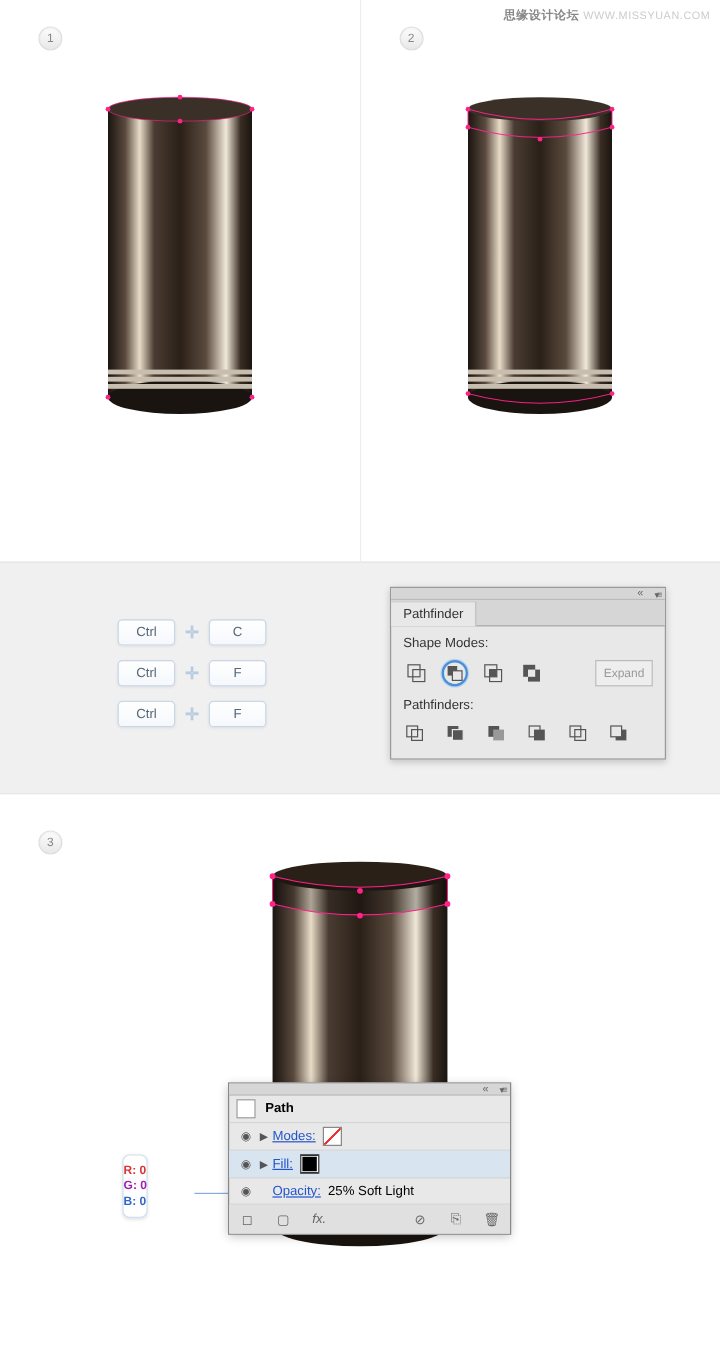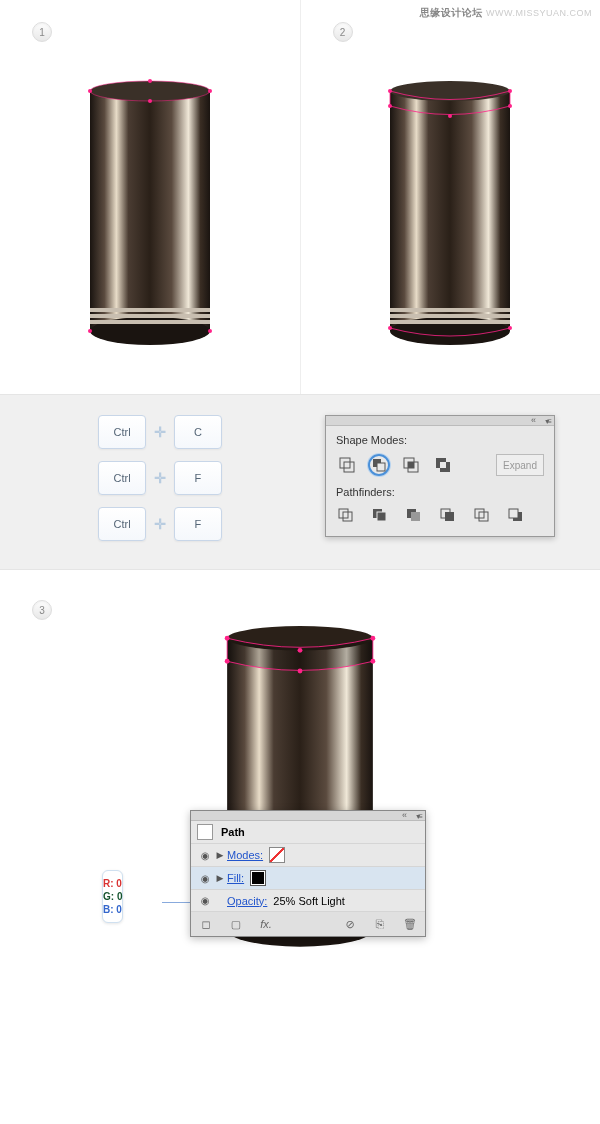--- a/index.html
+++ b/index.html
@@ -1,33 +1,33 @@
 <!DOCTYPE html>
 <html><head>
 <meta charset="utf-8">
 <style>
 * { box-sizing: border-box; margin: 0; padding: 0; }
 body { width: 600px; height: 1124px; font-family: Tahoma, Arial, sans-serif; font-size: 11px; background: #f5f5f5; }
 
 .section-top { display: flex; background: #fff; }
-.half { flex: 1; height: 394px; position: relative; border-right: 1px solid #eee; padding: 16px; }
+.half { flex: 1; height: 468px; position: relative; border-right: 1px solid #eee; padding: 16px; }
 .half:last-child { border-right: none; }
 
 .step-badge { position: absolute; top: 22px; left: 32px; width: 20px; height: 20px; border-radius: 50%; background: linear-gradient(#fdfdfd,#e8e8e8); border: 1px solid #ddd; display: flex; align-items: center; justify-content: center; font-size: 10px; color: #888; box-shadow: inset 0 1px 2px rgba(0,0,0,.05); }
 
 .cylinder { position: absolute; left: 50%; transform: translateX(-50%); top: 76px; }
 
 .watermark { position: absolute; top: 6px; right: 8px; font-size: 10px; color: #aaa; letter-spacing: 0.5px; }
 .watermark .cn { color: #888; font-weight: bold; }
 .watermark .url { color: #ccc; font-size: 9px; }
 
 .section-mid { display: flex; background: #f0f0f0; padding: 20px 0 28px; border-top: 1px solid #e5e5e5; border-bottom: 1px solid #e5e5e5; }
 .shortcuts { flex: 1; display: flex; flex-direction: column; gap: 12px; align-items: center; justify-content: center; padding-left: 20px; }
 .shortcut-row { display: flex; align-items: center; gap: 8px; }
-.keycap { min-width: 48px; height: 34px; padding: 0 12px; background: linear-gradient(#fff,#f5f8fc); border: 1px solid #c8d6e8; border-radius: 4px; display: inline-flex; align-items: center; justify-content: center; font-size: 11px; color: #556677; box-shadow: 0 1px 0 rgba(255,255,255,.8) inset, 0 1px 2px rgba(0,0,0,.05); }
+.keycap { min-width: 48px; height: 22px; padding: 0 12px; background: linear-gradient(#fff,#f5f8fc); border: 1px solid #c8d6e8; border-radius: 4px; display: inline-flex; align-items: center; justify-content: center; font-size: 11px; color: #556677; box-shadow: 0 1px 0 rgba(255,255,255,.8) inset, 0 1px 2px rgba(0,0,0,.05); }
 .plus { color: #b8cce0; font-size: 14px; font-weight: bold; }
 
 .panel-wrap { flex: 1; display: flex; align-items: flex-start; justify-content: center; padding-right: 20px; position: relative; }
 .ai-panel { width: 230px; background: #e8e8e8; border: 1px solid #999; box-shadow: 0 2px 6px rgba(0,0,0,.2); font-size: 11px; color: #333; }
 .panel-top { height: 10px; background: #d6d6d6; border-bottom: 1px solid #bbb; position: relative; }
 .panel-top .close-x { position: absolute; right: 18px; top: -1px; font-size: 9px; color: #666; }
 .panel-top .menu-lines { position: absolute; right: 4px; top: 1px; font-size: 8px; color: #666; letter-spacing: -2px; }
 .panel-tabs { display: flex; background: #d6d6d6; border-bottom: 1px solid #aaa; }
 .panel-tab { padding: 4px 10px; background: #e8e8e8; border-right: 1px solid #bbb; font-size: 11px; position: relative; top: 1px; border-top: 1px solid #ccc; }
 .panel-body { padding: 8px 10px 12px; }
@@ -37,21 +37,21 @@
 .shape-icon.sel { border: 2px solid #4a90d9; border-radius: 50%; box-shadow: 0 0 0 1px #b8d4f0; }
 .expand-btn { margin-left: auto; width: 48px; height: 22px; background: #eee; border: 1px solid #bbb; color: #999; font-size: 10px; display: flex; align-items: center; justify-content: center; }
 .pf-row { display: flex; align-items: center; gap: 14px; }
 .pf-icon { width: 20px; height: 18px; display: flex; align-items: center; justify-content: center; }
 
 .section-bottom { background: #fff; height: 560px; position: relative; padding-top: 20px; }
 .step3-badge { position: absolute; top: 30px; left: 32px; }
 
 .rgb-box { position: absolute; left: 102px; top: 300px; background: #fff; border: 1px solid #cfe0f0; border-radius: 6px; padding: 6px 0; font-size: 10px; font-weight: bold; line-height: 1.3; box-shadow: 0 1px 3px rgba(0,0,0,.1); }
 .rgb-r { color: #d93333; }
-.rgb-g { color: #14532d; }
+.rgb-g { color: #a21caf; }
 .rgb-b { color: #3366cc; }
 .rgb-line { position: absolute; left: 162px; top: 332px; width: 36px; height: 1px; background: #88aadd; }
 .rgb-dot { position: absolute; left: 194px; top: 329px; width: 6px; height: 6px; border-radius: 50%; background: #88aadd; }
 
 .appearance-panel { position: absolute; left: 190px; top: 240px; width: 236px; background: #e8e8e8; border: 1px solid #888; box-shadow: 0 2px 8px rgba(0,0,0,.25); }
 .app-row { display: flex; align-items: center; padding: 3px 6px; border-bottom: 1px solid #d5d5d5; font-size: 11px; min-height: 22px; }
 .app-row.head { font-weight: bold; }
 .eye { width: 16px; text-align: center; color: #555; font-size: 10px; }
 .tri { width: 14px; text-align: center; color: #555; font-size: 9px; }
 .link-lbl { color: #2255cc; text-decoration: underline; margin-right: 6px; }
@@ -145,20 +145,23 @@
       <span class="plus">✛</span>
       <span class="keycap">F</span>
     </div>
   </div>
   <div class="panel-wrap">
     <div class="ai-panel">
       <div class="panel-top">
         <span class="close-x">«</span>
         <span class="menu-lines">▾≡</span>
       </div>
+      <div class="panel-tabs">
+        <div class="panel-tab">Pathfinder</div>
+      </div>
       <div class="panel-body">
         <div class="panel-label">Shape Modes:</div>
         <div class="icon-row">
           <div class="shape-icon">
               <svg width="16" height="16">
                 <rect x="1" y="1" width="10" height="10" fill="none" stroke="#555"></rect>
                 <rect x="5" y="5" width="10" height="10" fill="none" stroke="#555"></rect>
               </svg>
             </div>
           <div class="shape-icon sel">

